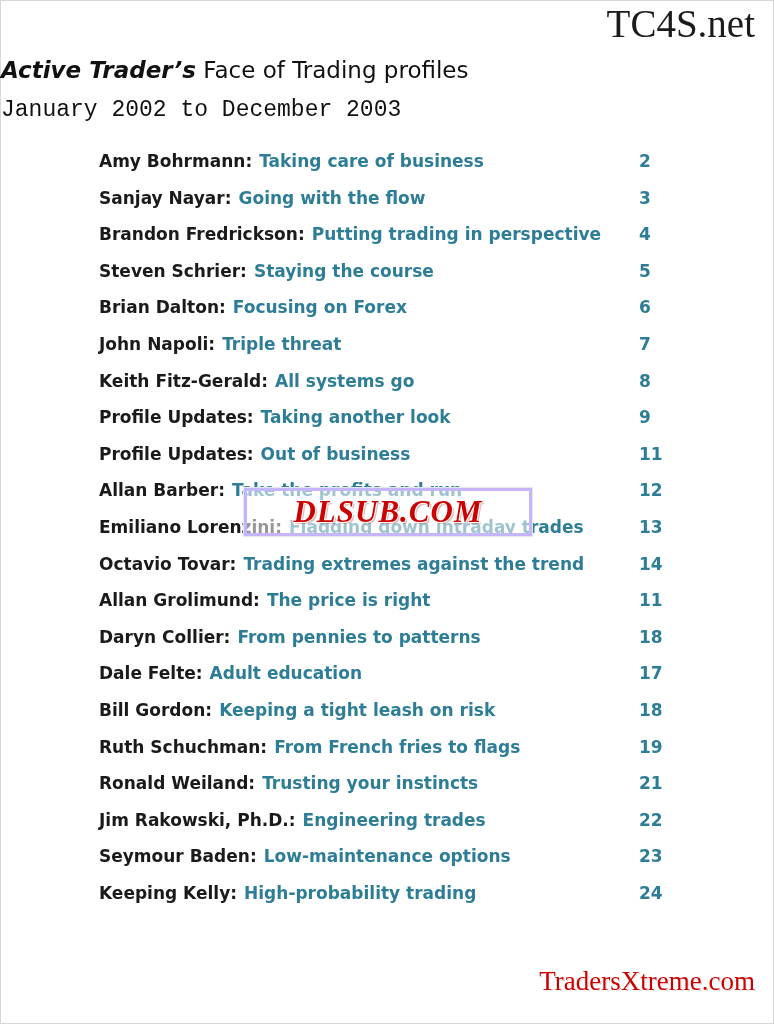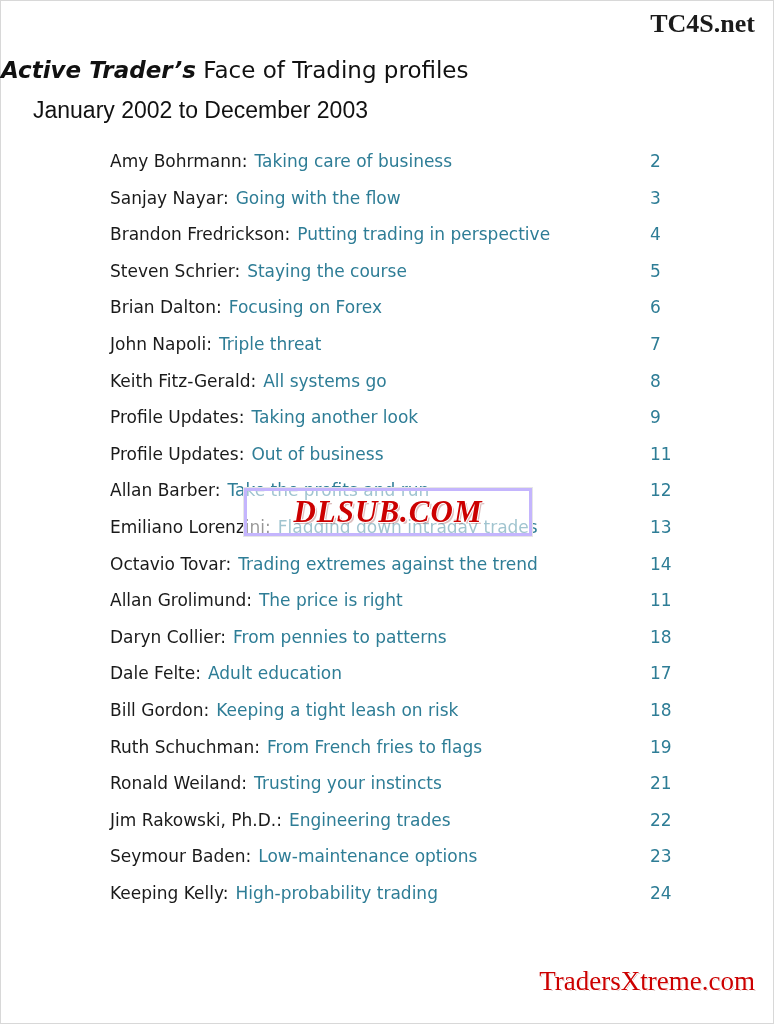--- a/index.html
+++ b/index.html
@@ -18,25 +18,25 @@
     position: relative;
     width: 774px;
     height: 1024px;
     box-sizing: border-box;
     border: 1px solid #d8d8d8;
   }
 
   
   .site-logo {
     position: absolute;
-    top: 8px;
+    top: 0;
     right: 18px;
     font-family: "Liberation Serif", serif;
-    font-weight: bold;
-    font-size: 26px;
+    font-weight: normal;
+    font-size: 39px;
     color: #1b1b1b;
     letter-spacing: 0px;
   }
 
   
   .title-block {
     position: absolute;
     top: 52px;
     left: 0;
     width: 774px;
@@ -46,34 +46,34 @@
     font-size: 23px;
     color: #111111;
     line-height: 34px;
     white-space: nowrap;
   }
   .title-line1 .mag {
     font-style: italic;
     font-weight: bold;
   }
   .title-line2 {
-    font-family: Liberation Sans, sans-serif;
+    font-family: Liberation Mono, monospace;
     font-size: 23px;
     color: #111111;
     line-height: 34px;
     margin-top: 6px;
-    margin-left: 32px;
   }
 
   
   .toc {
     position: absolute;
     top: 142px;
-    left: 109px;
+    left: 98px;
     width: 580px;
+    font-weight: bold;
   }
   .toc-row {
     position: relative;
     height: 36.6px;
     line-height: 36.6px;
     white-space: nowrap;
   }
   .entry-name {
     font-size: 17px;
     color: #1a1a1a;

